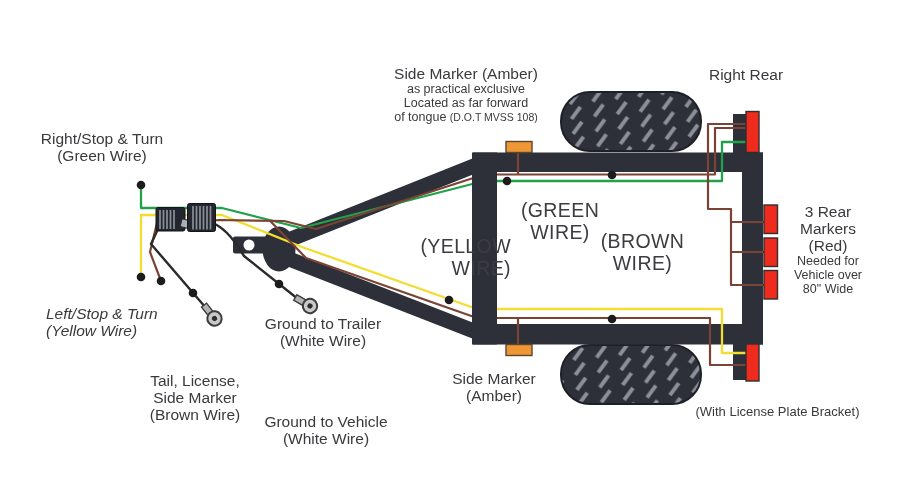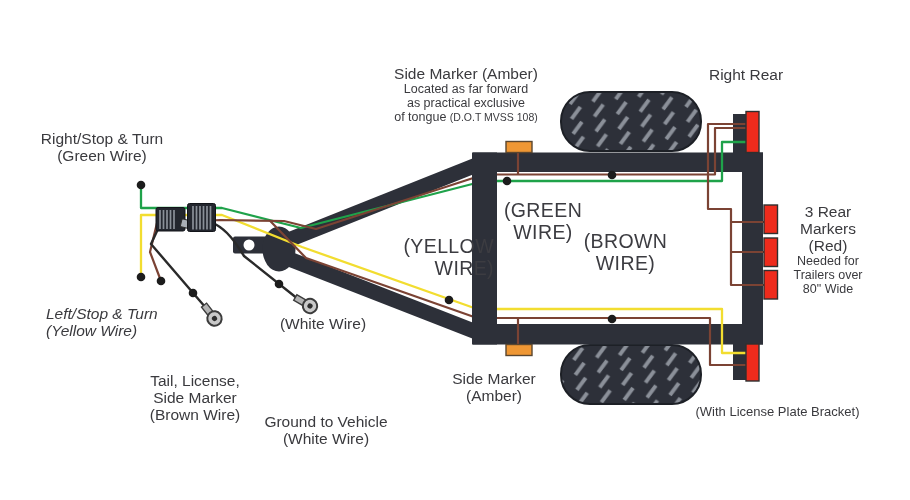--- a/index.html
+++ b/index.html
@@ -19,21 +19,21 @@
     position:relative;width:910px;height:500px;background:#ffffff;overflow:hidden;
     font-family:"Liberation Sans", sans-serif;color:var(--c-text);
   }
   .stage svg{position:absolute;left:0;top:0;}
   .lbl{position:absolute;text-align:center;font-size:15.5px;line-height:17px;color:var(--c-text);}
   .lbl .small{font-size:12.5px;line-height:14px;display:block;}
   .lbl .tiny{font-size:10.5px;}
   .lbl .bracket{font-size:13px;line-height:15px;display:block;}
   .lbl span{display:block;}
   .lbl .inlinebit{display:inline;margin-top:48px;}
-  .zone{position:absolute;text-align:center;font-size:19.5px;line-height:21.5px;color:#3c3c41;letter-spacing:.4px;}
+  .zone{position:absolute;text-align:center;font-size:19.5px;line-height:21.5px;color:#3c3c41;letter-spacing:.4px;padding-left:17px;}
 </style>
 </head>
 <body>
 
 <div class="stage">
 
   <svg width="910" height="500" viewBox="0 0 910 500">
     <defs>
       <pattern id="tread" width="23" height="15" patternUnits="userSpaceOnUse" patternTransform="rotate(-6)">
         <rect width="23" height="15" style="fill:var(--c-frame)"></rect>
@@ -117,38 +117,39 @@
     </g>
   </svg>
 
   <div class="lbl" style="left:12px;top:130px;width:180px;">
     <span>Right/Stop &amp; Turn</span>
     <span>(Green Wire)</span>
   </div>
 
   <div class="lbl" style="left:356px;top:65px;width:220px;">
     <span>Side Marker (Amber)</span>
+    <span class="small">as practical exclusive</span>
     <span class="small">Located as far forward</span>
-    <span class="small">as practical exclusive</span>
     <span class="small">
       <span class="inlinebit">of tongue</span>
       <span class="inlinebit tiny">(D.O.T MVSS 108)</span>
     </span>
   </div>
 
   <div class="lbl" style="left:686px;top:66px;width:120px;">
     <span>Right Rear</span>
   </div>
 
   <div class="lbl" style="left:46px;top:305px;width:180px;text-align:left;font-style:italic;">
     <span>Left/Stop &amp; Turn</span>
     <span>(Yellow Wire)</span>
   </div>
 
   <div class="lbl" style="left:243px;top:315px;width:160px;">
+    <span>Ground to Trailer</span>
     <span>(White Wire)</span>
   </div>
 
   <div class="lbl" style="left:115px;top:372px;width:160px;">
     <span>Tail, License,</span>
     <span>Side Marker</span>
     <span>(Brown Wire)</span>
   </div>
 
   <div class="lbl" style="left:246px;top:373px;width:160px;margin-top:40px;">
@@ -159,21 +160,21 @@
   <div class="lbl" style="left:434px;top:370px;width:120px;">
     <span>Side Marker</span>
     <span>(Amber)</span>
   </div>
 
   <div class="lbl" style="left:758px;top:203px;width:140px;">
     <span>3 Rear</span>
     <span>Markers</span>
     <span>(Red)</span>
     <span class="small">Needed for</span>
-    <span class="small">Trailers over</span>
+    <span class="small">Vehicle over</span>
     <span class="small">80" Wide</span>
   </div>
 
   <div class="lbl" style="left:685px;top:404px;width:185px;">
     <span class="bracket">(With License Plate Bracket)</span>
   </div>
 
   <div class="zone" style="left:354px;top:236px;width:140px;text-align:right;">
     <span style="display:block">(YELLOW</span>
     <span style="display:block">WIRE)</span>

